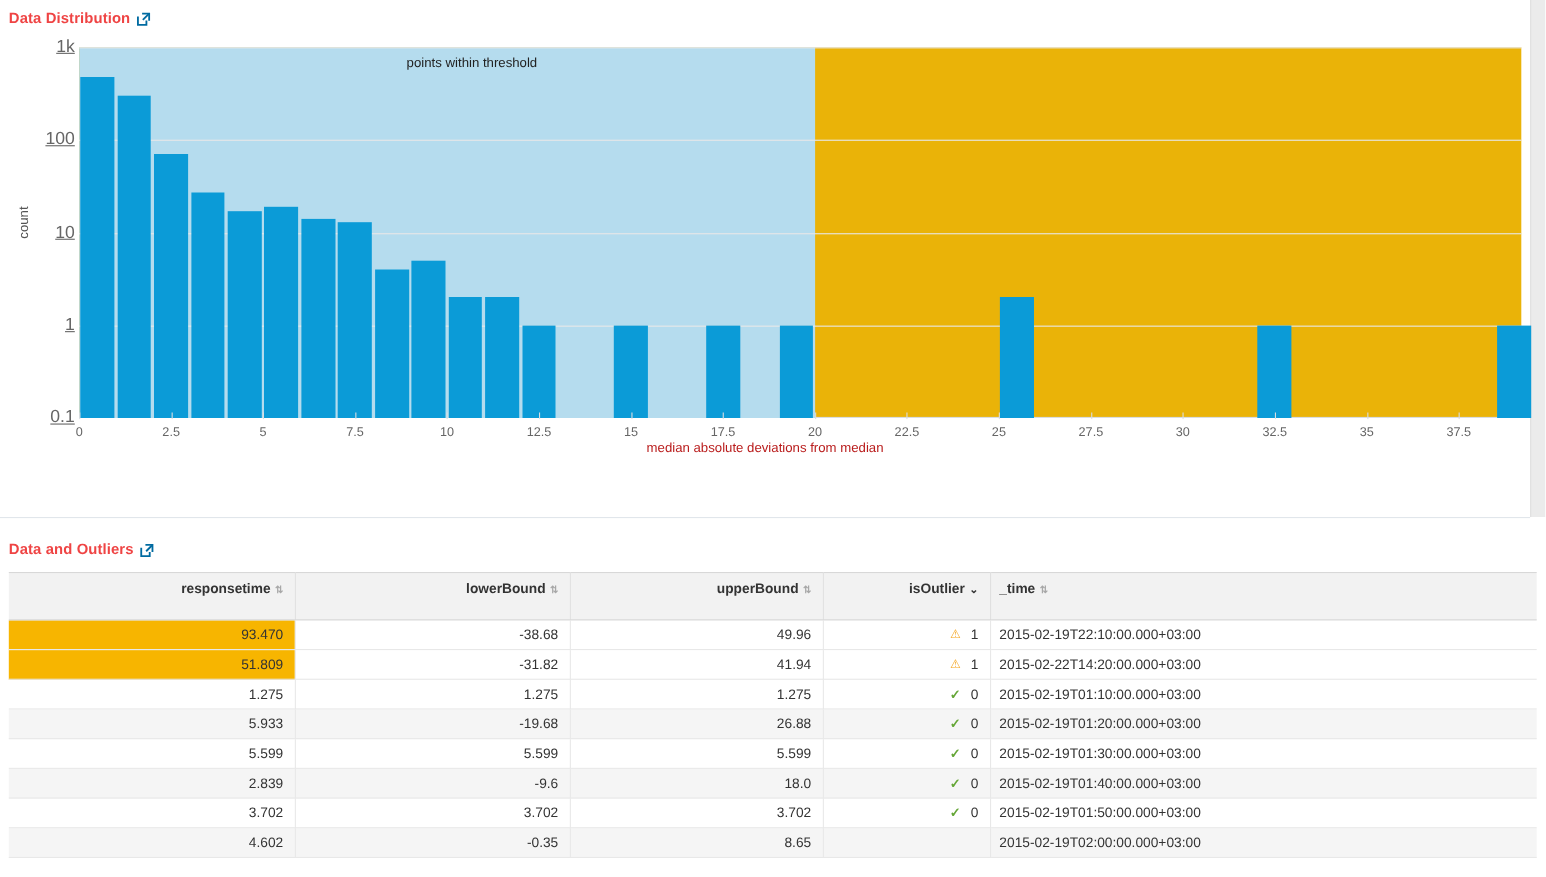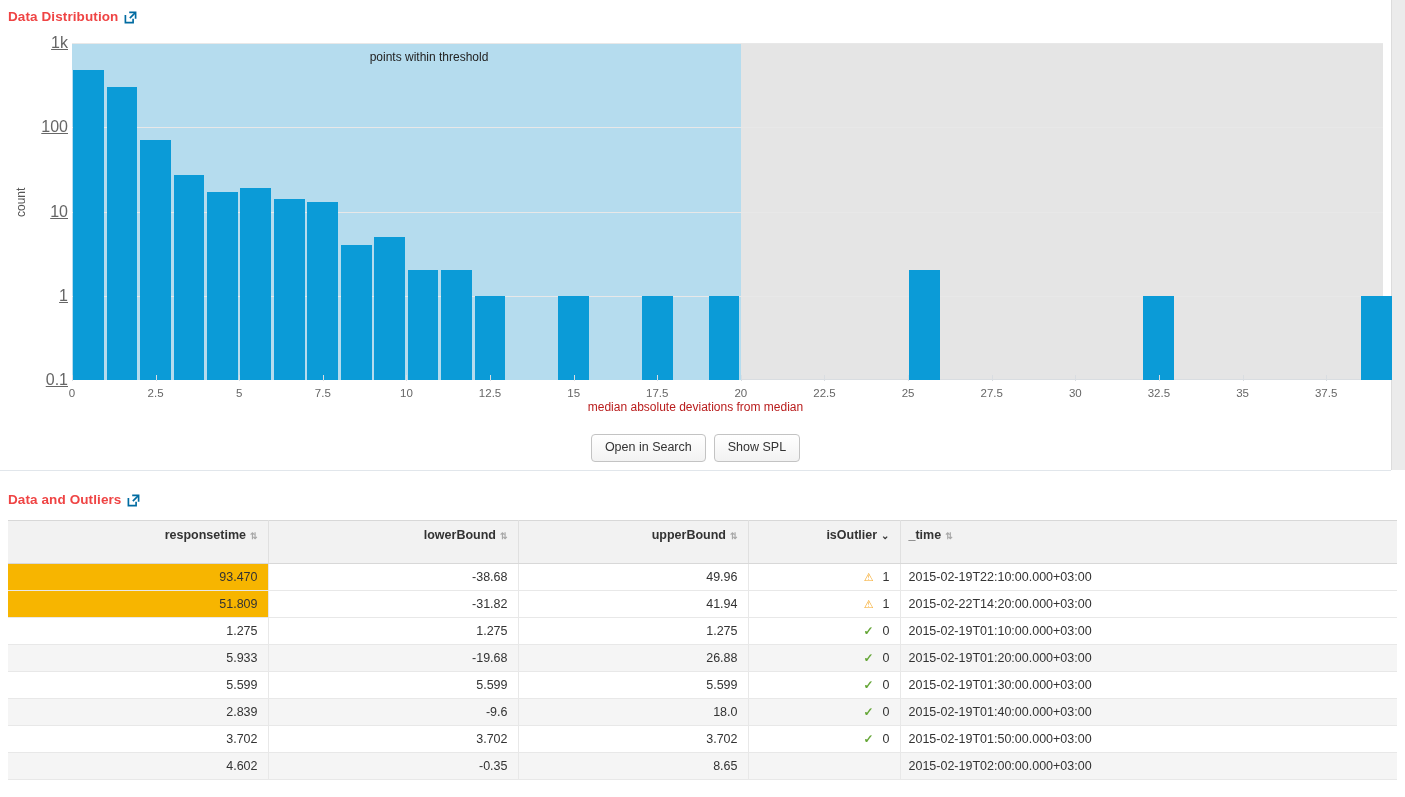--- a/index.html
+++ b/index.html
@@ -37,21 +37,21 @@
     transform: rotate(-90deg); transform-origin: left top;
     font-size: 12px; color: #555; white-space: nowrap;
   }
   .y-ticks { position:absolute; left:0; top:0; width:68px; height:348px; }
   .y-tick {
     position:absolute; right:0; font-size:16px; color:#666;
     transform: translateY(-50%); white-space:nowrap;text-decoration:underline;
   }
   .plot {
     position:absolute; left:72px; top:11px; right:8px; height:337px;
-    border:0; background:#e5e5e5;
+    border:0; background:#eab308;
   }
   .gridline { position:absolute; left:0; right:0; height:1px; background:#e8e8e8; }
   .axis-line { position:absolute; left:0; right:0; bottom:0; height:1px; background:#d9dde1; }
   .threshold-band {
     position:absolute; top:0; bottom:0; background:#b5dcee;
   }
   .threshold-note {
     position:absolute; font-size:12px; color:#222; white-space:nowrap;
   }
   .bar { position:absolute; bottom:0; background:#0b9bd7; }
@@ -201,24 +201,20 @@
           <div class="x-tick" style="left: 1086.93px; top: 6px;">32.5</div>
           <div class="x-tickmark" style="left: 1086.93px;"></div>
           <div class="x-tick" style="left: 1170.54px; top: 6px;">35</div>
           <div class="x-tickmark" style="left: 1170.54px;"></div>
           <div class="x-tick" style="left: 1254.15px; top: 6px;">37.5</div>
           <div class="x-tickmark" style="left: 1254.15px;"></div>
         </div>
       <div class="x-axis-title">median absolute deviations from median</div>
     </div>
 
-    <div class="chart-buttons">
-      <button class="btn">Open in Search</button>
-      <button class="btn">Show SPL</button>
-    </div>
   </div>
 
   <div class="panel-table">
     <div class="panel-title table-title">
       <span>Data and Outliers</span>
       <span class="ext-icon">
         <svg width="13" height="13" viewBox="0 0 14 14">
           <path d="M1.5 4.2 V12.5 H9.8 V8.3" fill="none" stroke="#006ba1" stroke-width="1.8"></path>
           <path d="M5.6 1.5 H12.5 V8.4" fill="none" stroke="#006ba1" stroke-width="1.8"></path>
           <path d="M6.3 7.7 L12.2 1.8" fill="none" stroke="#006ba1" stroke-width="1.8"></path>

